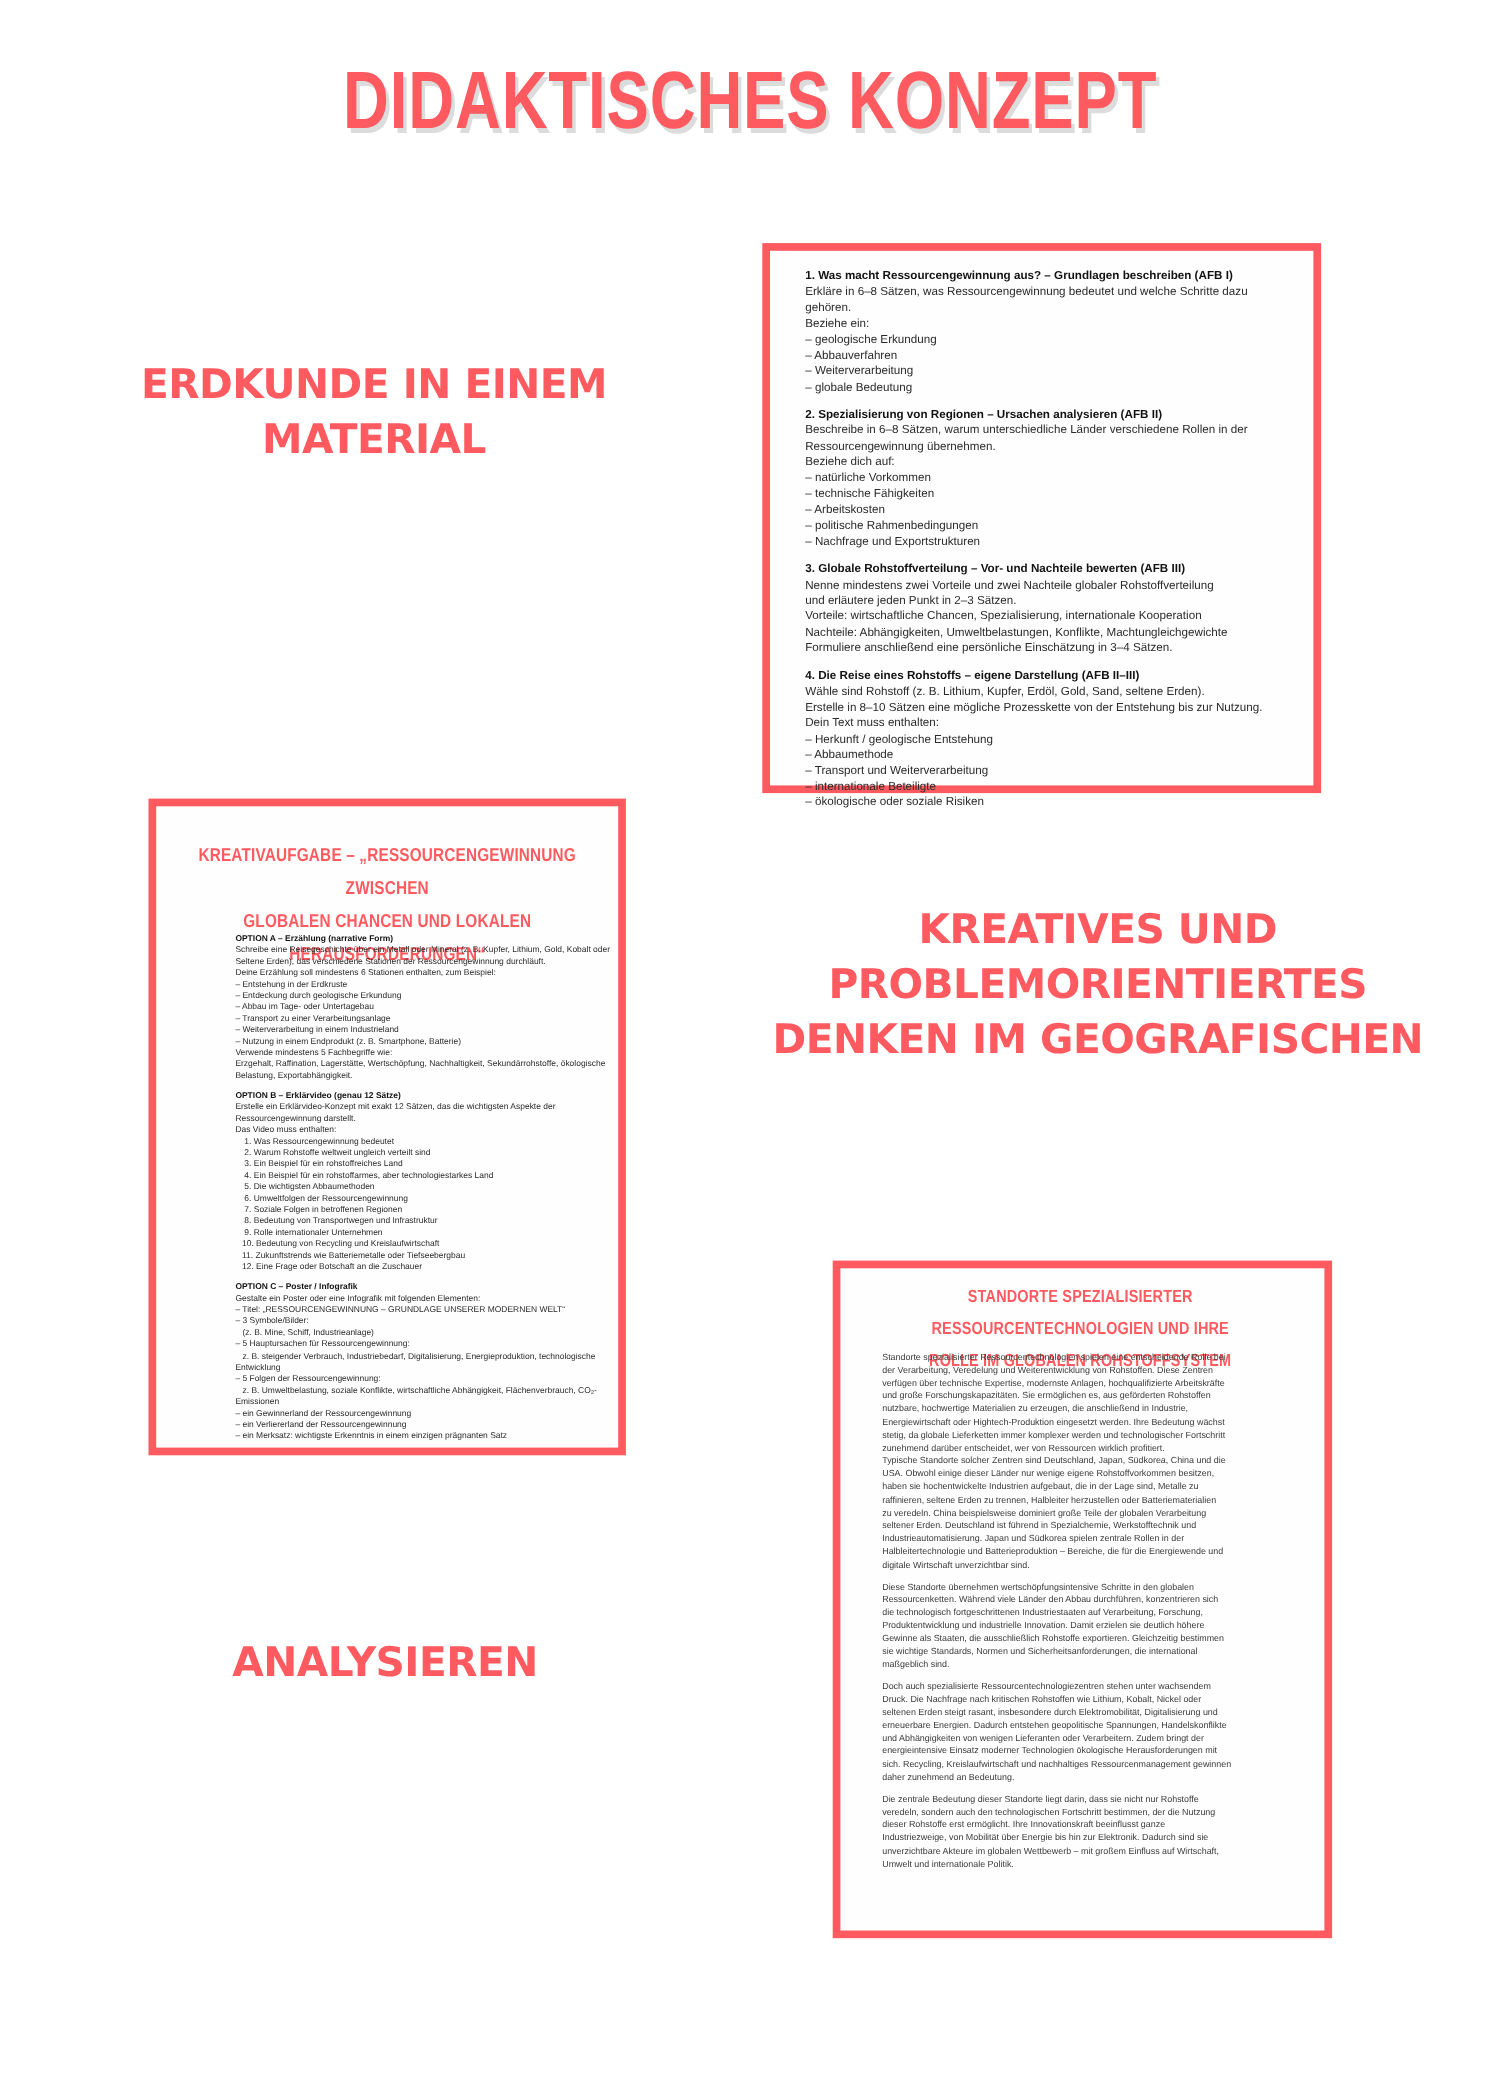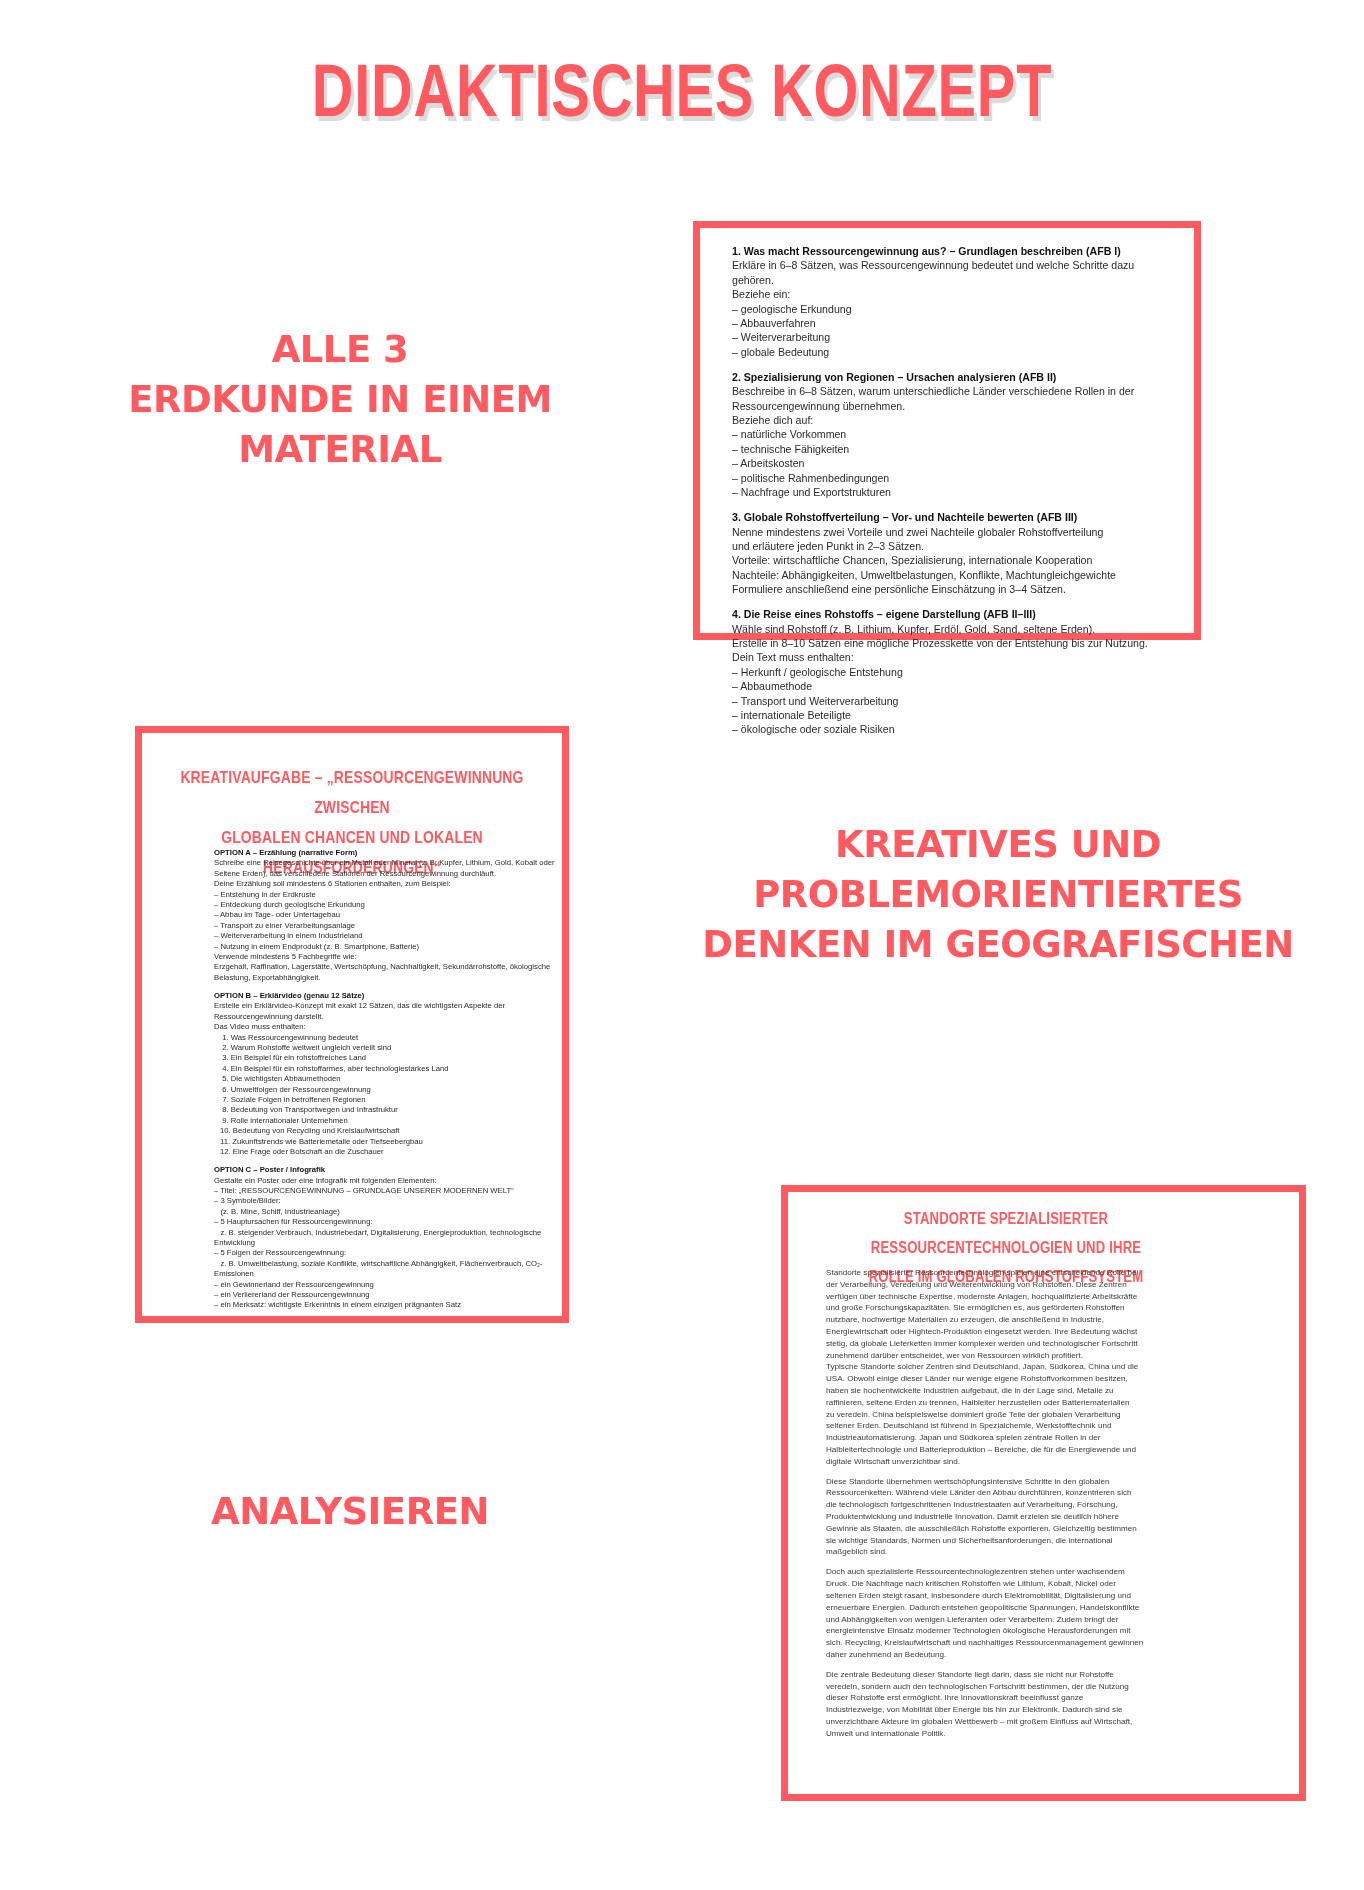--- a/index.html
+++ b/index.html
@@ -25,44 +25,43 @@
     .card-title {
       text-align: center; color: #FF5A5F; font-weight: 700;
       font-family: "Liberation Sans", sans-serif; letter-spacing: 0.2px;
       transform: scaleX(0.82); transform-origin: center;
     }
     .sec { margin: 0; }
     .sec-h { font-weight: 700; color: #111; }
     .gap { height: 1em; }
     .ln { white-space: pre-wrap; }
     
-    #card1 { left: 693px; top: 221px; width: 508px; height: 419px; }
+    #card1 { left: 693px; top: 221px; width: 508px; height: 500px; }
     #card1 .card-text { position: absolute; left: 32px; top: 16px; width: 450px;
                         font-size: 10.6px; line-height: 14.4px; }
     
     #card2 { left: 135px; top: 726px; width: 434px; height: 597px; padding-left: 31px; }
     #card2 .card-title { position: absolute; left: 0; width: 420px; top: 30px;
                          font-size: 17px; line-height: 30px; }
     #card2 .card-text { position: absolute; left: 28px; top: 115px; width: 380px;
                         font-size: 7.7px; line-height: 10.4px; margin-left: 44px; }
     
-    #card3 { left: 757px; top: 1185px; width: 525px; height: 616px; margin-left: 24px; }
+    #card3 { left: 757px; top: 1146px; width: 454px; height: 616px; }
     #card3 .card-title { position: absolute; left: 0; width: 436px; top: 12px;
                          font-size: 16px; line-height: 29px; }
     #card3 .card-text { position: absolute; left: 38px; top: 75px; width: 372px;
                         font-size: 8.1px; line-height: 11.8px; color: #3a3a3a; }
     .numlist .ln { padding-left: 6px; }
   </style>
 </head>
 <body>
 
 <div class="title">DIDAKTISCHES KONZEPT</div>
 
 <div class="heading" style="left:40px; width:600px; top:325px;">
-  <div>ALLE 3</div>
   <div>ERDKUNDE IN EINEM</div>
   <div>MATERIAL</div>
 </div>
 
 <div class="heading" style="left:683px; width:630px; top:820px;text-align:center;">
   <div>KREATIVES UND</div>
   <div>PROBLEMORIENTIERTES</div>
   <div>DENKEN IM GEOGRAFISCHEN</div>
 </div>
 

